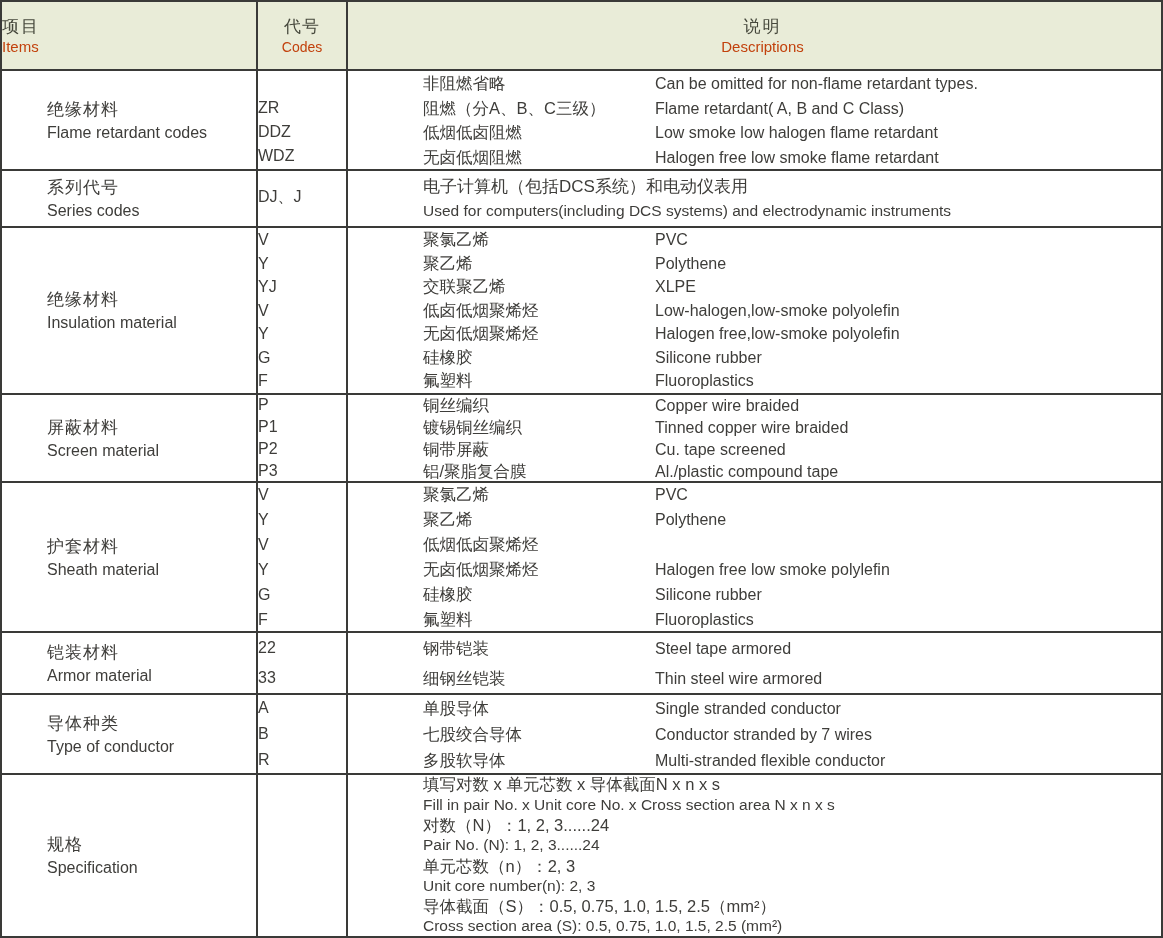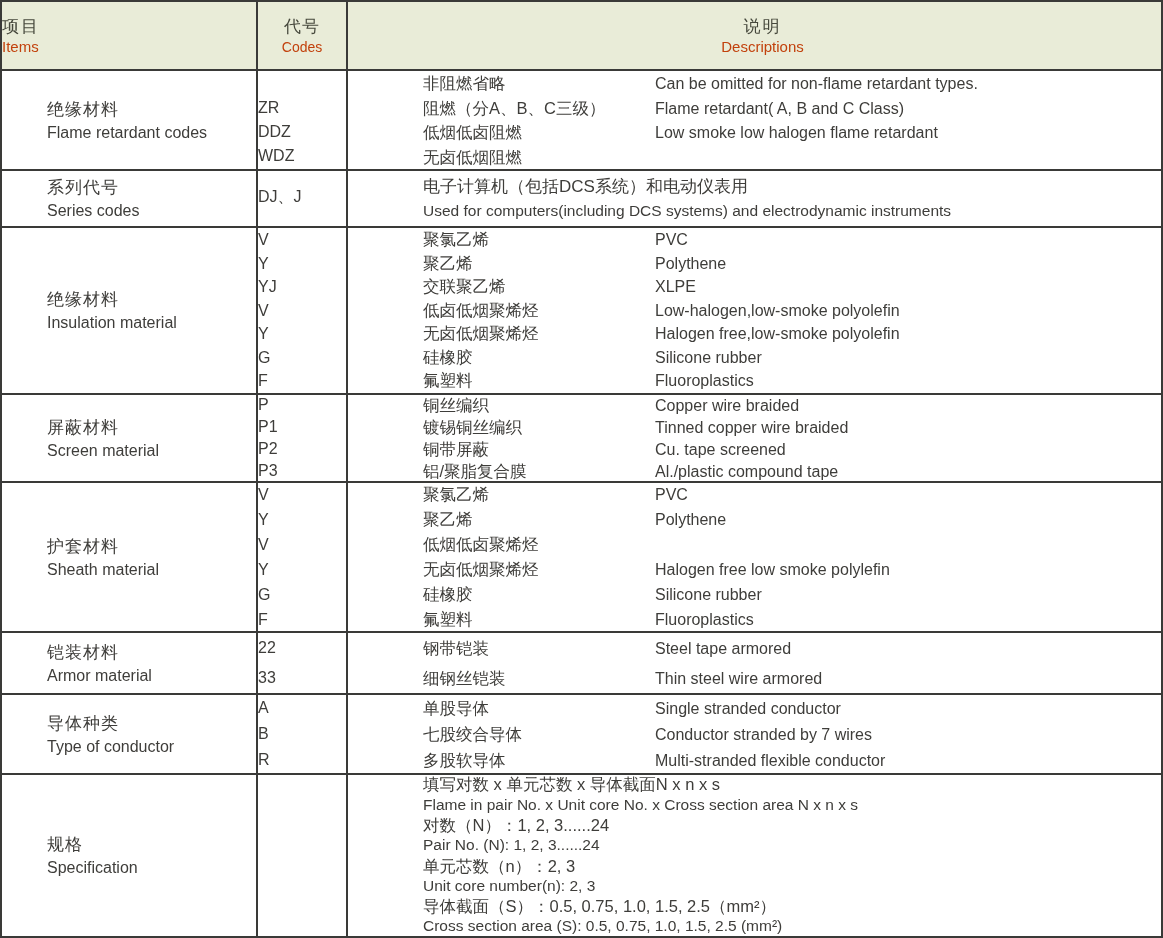--- a/index.html
+++ b/index.html
@@ -89,20 +89,21 @@
         <div class="d-line">
           <span class="d-zh">阻燃（分A、B、C三级）</span>
           <span class="d-en">Flame retardant( A, B and C Class)</span>
         </div>
         <div class="d-line">
           <span class="d-zh">低烟低卤阻燃</span>
           <span class="d-en">Low smoke low halogen flame retardant</span>
         </div>
         <div class="d-line">
           <span class="d-zh">无卤低烟阻燃</span>
+          <span class="d-en">Halogen free low smoke flame retardant</span>
         </div>
       </div>
     </div>
     <div class="row row-2" style="--lh: 24px;">
       <div class="cell c1">
         <div class="item-zh">系列代号</div>
         <div class="item-en">Series codes</div>
       </div>
       <div class="cell c2">
         <div class="code-line" style="line-height: normal;">DJ、J</div>
@@ -272,21 +273,21 @@
       </div>
     </div>
     <div class="row row-8" style="--lh: 20.3px;">
       <div class="cell c1">
         <div class="item-zh">规格</div>
         <div class="item-en">Specification</div>
       </div>
       <div class="cell c2"></div>
       <div class="cell c3">
         <div class="s-line s-zh">填写对数 x 单元芯数 x 导体截面N x n x s</div>
-        <div class="s-line s-en">Flame in pair No. x Unit core No. x Cross section area N x n x s</div>
+        <div class="s-line s-en">Fill in pair No. x Unit core No. x Cross section area N x n x s</div>
         <div class="s-line s-zh">对数（N）：1, 2, 3......24</div>
         <div class="s-line s-en">Pair No. (N): 1, 2, 3......24</div>
         <div class="s-line s-zh">单元芯数（n）：2, 3</div>
         <div class="s-line s-en">Unit core number(n): 2, 3</div>
         <div class="s-line s-zh">导体截面（S）：0.5, 0.75, 1.0, 1.5, 2.5（mm²）</div>
         <div class="s-line s-en">Cross section area (S): 0.5, 0.75, 1.0, 1.5, 2.5 (mm²)</div>
       </div>
     </div>
   </div>
 

